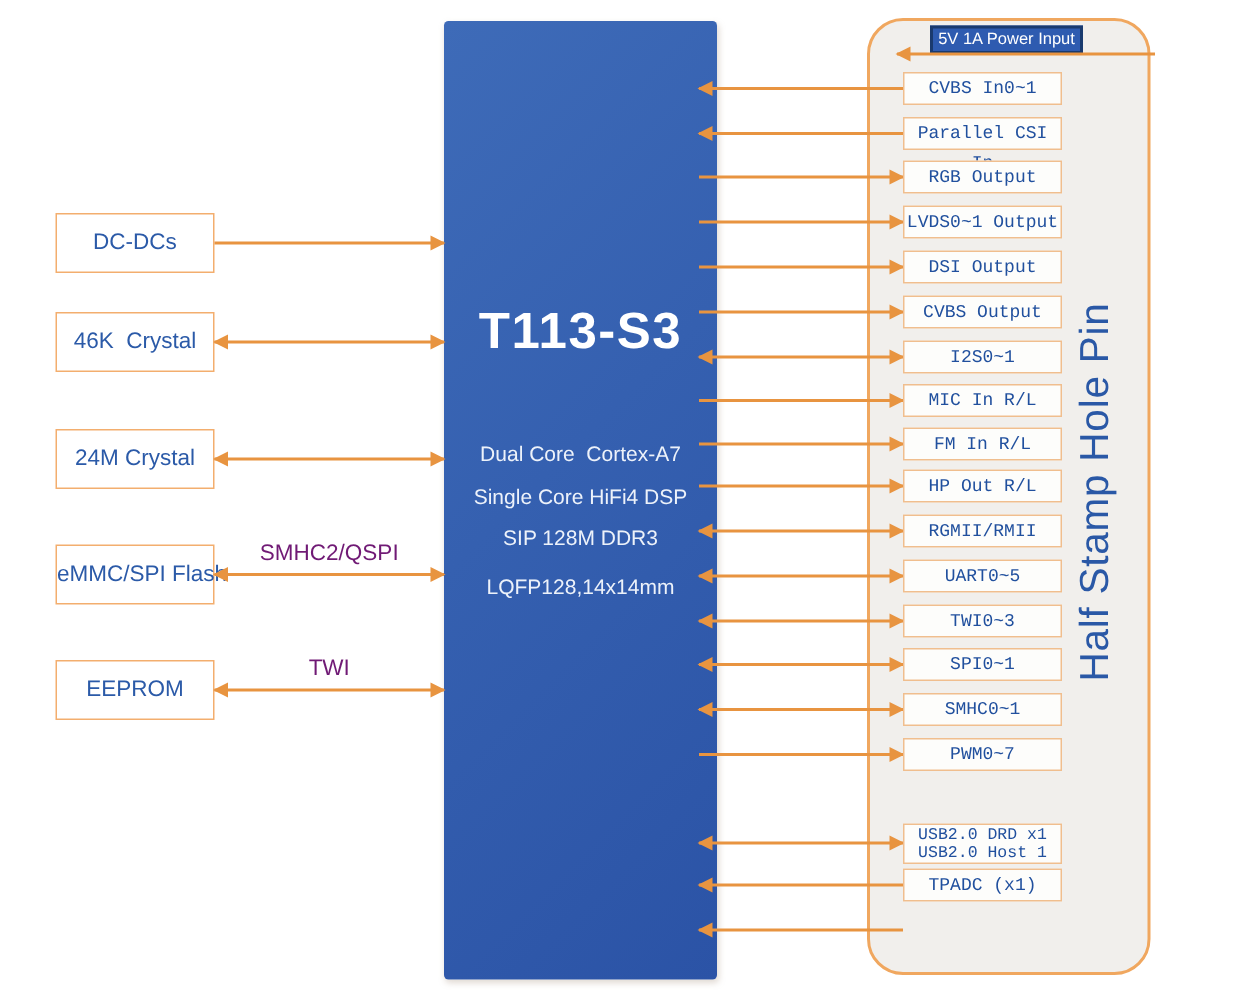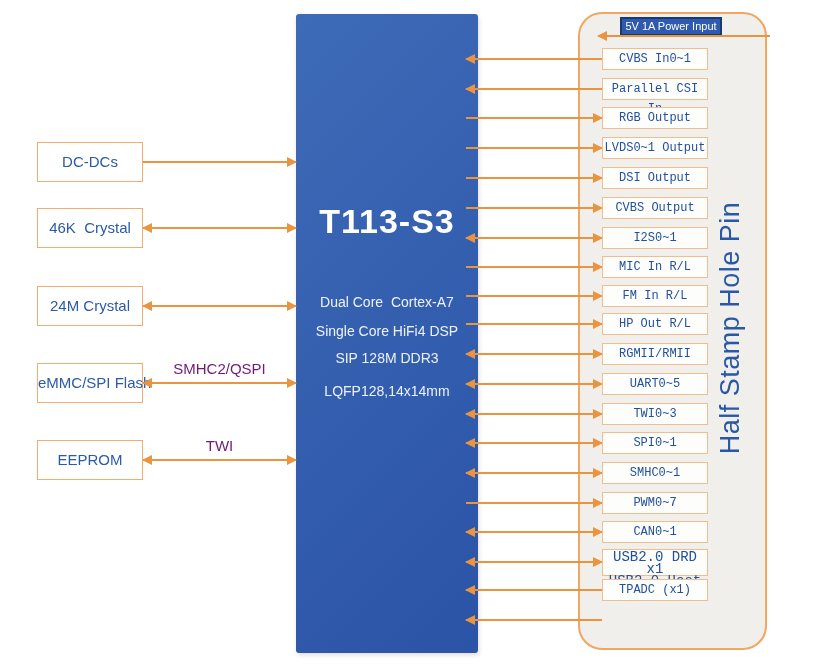--- a/index.html
+++ b/index.html
@@ -45,21 +45,21 @@
     background:#2E5BB0;border:2px solid #1A3A6E;color:#ffffff;font-size:11px;
     line-height:14px;text-align:center;}
   .power-arrow{left:598px;top:35px;width:172px;}
 
   .rrow{position:absolute;left:466px;width:242px;height:22px;}
   .rrow .arrow{left:0;width:136px;top:10px;}
   .rbox{position:absolute;left:136px;top:0;width:106px;height:22px;background:#FDFDFB;
     border:1px solid #F0BE8E;color:#21509E;font-size:12px;line-height:20px;text-align:center;font-family:Liberation Mono, monospace;}
   .rrow.tall{height:27px;}
   .rrow.tall .arrow{top:12px;}
-  .rrow.tall .rbox{height:27px;font-size:14px;line-height:12px;padding-top:1px;}
+  .rrow.tall .rbox{height:27px;font-size:11px;line-height:12px;padding-top:1px;}
 </style>
 </head>
 <body>
 
 <div class="canvas">
 
   <div class="chip">
     <div class="chip-title">T113-S3</div>
     <div class="chip-spec" style="top:244px">Dual Core  Cortex-A7</div>
     <div class="chip-spec" style="top:273px">Single Core HiFi4 DSP</div>
@@ -153,24 +153,20 @@
     <div class="rbox">SPI0~1</div>
   </div>
   <div class="rrow" style="top:462px">
     <div class="arrow a-both"></div>
     <div class="rbox">SMHC0~1</div>
   </div>
   <div class="rrow" style="top:492px">
     <div class="arrow a-right"></div>
     <div class="rbox">PWM0~7</div>
   </div>
-  <div class="rrow" style="top:521px">
-    <div class="arrow a-both"></div>
-    <div class="rbox">CAN0~1</div>
-  </div>
   <div class="rrow tall" style="top:549px">
     <div class="arrow a-both"></div>
     <div class="rbox">
       <span>USB2.0 DRD x1</span><br>
       <span>USB2.0 Host 1</span>
     </div>
   </div>
   <div class="rrow" style="top:579px">
     <div class="arrow a-left"></div>
     <div class="rbox">TPADC (x1)</div>

